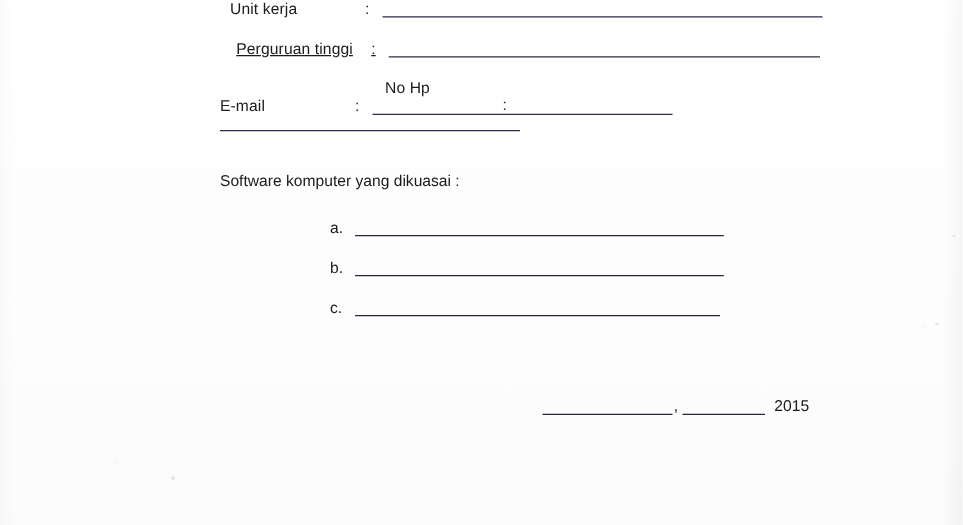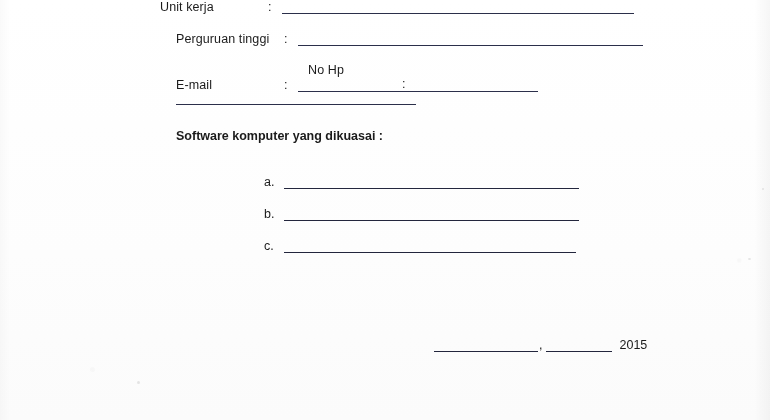--- a/index.html
+++ b/index.html
@@ -108,63 +108,62 @@
     line-height: 13px;
   }
   .sig-line-date {
     width: 66px;
     border-bottom: 1.4px solid #23263d;
     height: 12px;
   }
   .sig-year {
     padding-left: 7px;
     line-height: 13px;
-    margin-top: 20px;
   }
 
   .speck {
     position: absolute;
     background: rgba(120,120,120,0.18);
     border-radius: 50%;
     pointer-events: none;
   }
 </style>
 </head>
 <body>
 
 <div class="page">
   <div class="paper-tint"></div>
   <div class="edge-shadow"></div>
   <div class="edge-shadow-left"></div>
 
-  <div class="field-row" style="left:160px; top:0px;">
+  <div class="field-row" style="left:184px; top:0px;">
     <span class="field-label">Unit kerja</span>
     <span class="field-colon">:</span>
     <span class="field-line" style="width:352px;"></span>
   </div>
 
-  <div class="field-row" style="left:176px; top:32px;">
+  <div class="field-row" style="left:189px; top:32px;text-decoration:underline;">
     <span class="field-label">Perguruan tinggi</span>
     <span class="field-colon">:</span>
     <span class="field-line" style="width:345px;"></span>
   </div>
 
   <div class="field-row" style="left:176px; top:63px;flex-direction:column;">
     <span class="field-label">No Hp</span>
     <span class="field-colon">:</span>
     <span class="field-line" style="width:240px;"></span>
   </div>
 
   <div class="field-row" style="left:176px; top:78px;">
     <span class="field-label">E-mail</span>
     <span class="field-colon">:</span>
     <span class="field-line" style="width:240px;"></span>
   </div>
 
-  <div class="section-label" style="left:176px; top:129px;font-weight:bold;">Software komputer yang dikuasai :</div>
+  <div class="section-label" style="left:176px; top:138px;">Software komputer yang dikuasai :</div>
 
   <div class="item-row" style="left:264px; top:175px;">
     <span class="item-marker">a.</span>
     <span class="item-line" style="width:295px;"></span>
   </div>
 
   <div class="item-row" style="left:264px; top:207px;">
     <span class="item-marker">b.</span>
     <span class="item-line" style="width:295px;"></span>
   </div>

